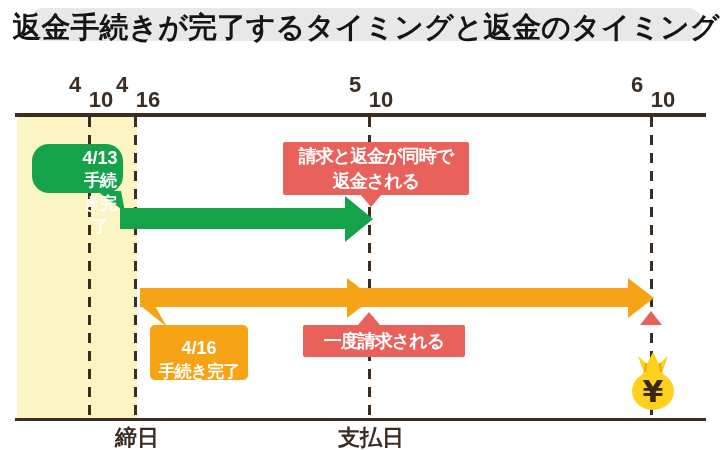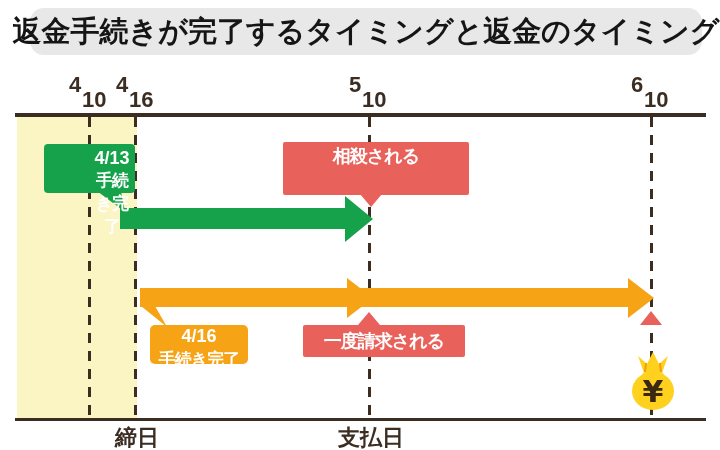--- a/index.html
+++ b/index.html
@@ -5,53 +5,53 @@
   :root{
     --green:#15a24b; --orange:#f6a316; --red:#e8615a;
     --yellow:#fbf4c3; --gray:#e8e8e8; --dark:#3b2d22;
     --bag:#ffd11f; --bag_accent:#ef9f0e; --ink:#151515;
   }
   html,body{margin:0;padding:0;}
   body{font-family:"Liberation Sans","DejaVu Sans",sans-serif;background:#fff;}
   #stage{position:relative;width:720px;height:450px;background:#fff;overflow:hidden;}
 
   
-  .title-box{position:absolute;left:30px;top:8px;width:672px;height:47px;
-    background:var(--gray);border-radius:14px;display:flex;align-items:center;justify-content:center;}
+  .title-box{position:absolute;left:30px;top:8px;width:672px;height:33px;
+    background:var(--gray);border-radius:14px;display:flex;align-items:flex-start;justify-content:center;}
   .title-box span{font-size:29px;font-weight:bold;color:var(--ink);letter-spacing:0px;white-space:nowrap;}
 
   
   .axis-top{position:absolute;left:15px;top:113px;width:691px;height:4px;background:var(--dark);}
   .axis-bottom{position:absolute;left:15px;top:418px;width:691px;height:3px;background:var(--dark);}
   .yellow-region{position:absolute;left:17px;top:117px;width:120px;height:301px;background:var(--yellow);}
   .vline{position:absolute;top:117px;width:3px;height:301px;
     background:repeating-linear-gradient(180deg,var(--dark) 0 10px,transparent 10px 18px);}
   .vl-410{left:88px;} .vl-415{left:134px;} .vl-510{left:368px;} .vl-610{left:650px;}
 
   
   .date-marker{position:absolute;top:72px;width:60px;height:42px;color:var(--dark);font-weight:bold;}
   .date-marker .month{position:absolute;left:0;top:0;width:30px;text-align:center;font-size:22px;}
-  .date-marker .day{position:absolute;left:22px;top:15px;width:38px;font-size:22px;}
+  .date-marker .day{position:absolute;left:22px;top:15px;width:38px;text-align:center;font-size:22px;}
   .dm-410{left:60px;} .dm-415{left:107px;} .dm-510{left:340px;} .dm-610{left:622px;}
 
   
   .bar{position:absolute;}
   .green-bar{left:120px;top:208px;width:227px;height:21px;background:var(--green);}
   .head{position:absolute;width:0;height:0;}
   .green-head{left:345px;top:196px;border-top:23px solid transparent;border-bottom:23px solid transparent;border-left:28px solid var(--green);}
   .orange-bar{left:140px;top:288px;width:490px;height:19px;background:var(--orange);}
   .orange-head-mid{left:347px;top:278px;border-top:20px solid transparent;border-bottom:20px solid transparent;border-left:26px solid var(--orange);}
   .orange-head-end{left:628px;top:278px;border-top:20px solid transparent;border-bottom:20px solid transparent;border-left:26px solid var(--orange);}
 
   
   .bubble{position:absolute;color:#fff;font-weight:bold;text-align:center;}
-  .green-label{left:44px;top:144px;width:91px;height:49px;background:var(--green);border-radius:4px;padding-top:3px;box-sizing:border-box;padding-left:45px;}
+  .green-label{left:32px;top:144px;width:91px;height:49px;background:var(--green);border-radius:17px;padding-top:3px;box-sizing:border-box;padding-left:45px;}
   .green-label .l1{display:block;font-size:18px;line-height:22px;}
   .green-label .l2{display:block;font-size:17px;line-height:23px;letter-spacing:-1px;}
-  .orange-label{left:150px;top:325px;width:98px;height:39px;background:var(--orange);border-radius:5px;padding-top:0;box-sizing:border-box;}
+  .orange-label{left:150px;top:325px;width:98px;height:55px;background:var(--orange);border-radius:5px;padding-top:12px;box-sizing:border-box;}
   .orange-label .l1{display:block;font-size:18px;line-height:23px;}
   .orange-label .l2{display:block;font-size:17px;line-height:23px;letter-spacing:-1px;}
   .tail-svg{position:absolute;}
 
   
   .note{position:absolute;background:var(--red);color:#fff;font-weight:bold;text-align:center;border-radius:2px;}
   .note-offset{left:283px;top:142px;width:186px;height:53px;padding-top:2px;box-sizing:border-box;}
   .note-offset span{display:block;font-size:18px;line-height:25px;letter-spacing:-1px;}
   .note-billed{left:303px;top:325px;width:162px;height:32px;font-size:18px;line-height:32px;letter-spacing:-1px;}
   .note-refund{left:602px;top:325px;width:97px;height:31px;font-size:18px;line-height:31px;letter-spacing:-1px;}
@@ -105,21 +105,22 @@
   <div class="bar green-bar"></div>
   <div class="head green-head"></div>
   <svg class="tail-svg" style="left:95px;top:191px;" width="40" height="26">
     <polygon points="2,0 26,0 30,21" style="fill:var(--green)"></polygon>
   </svg>
   <div class="bubble green-label">
     <span class="l1">4/13</span>
     <span class="l2">手続き完了</span>
   </div>
   <div class="note note-offset">
-    <span>相殺される</span>
+    <span>請求と返金が同時で</span>
+    <span>返金される</span>
   </div>
   <div class="tri tri-down"></div>
 
   <div class="bar orange-bar"></div>
   <div class="head orange-head-mid"></div>
   <div class="head orange-head-end"></div>
   <svg class="tail-svg" style="left:139px;top:304px;" width="34" height="24">
     <polygon points="2,2 16,2 28,23" style="fill:var(--orange)"></polygon>
   </svg>
   <div class="bubble orange-label">

